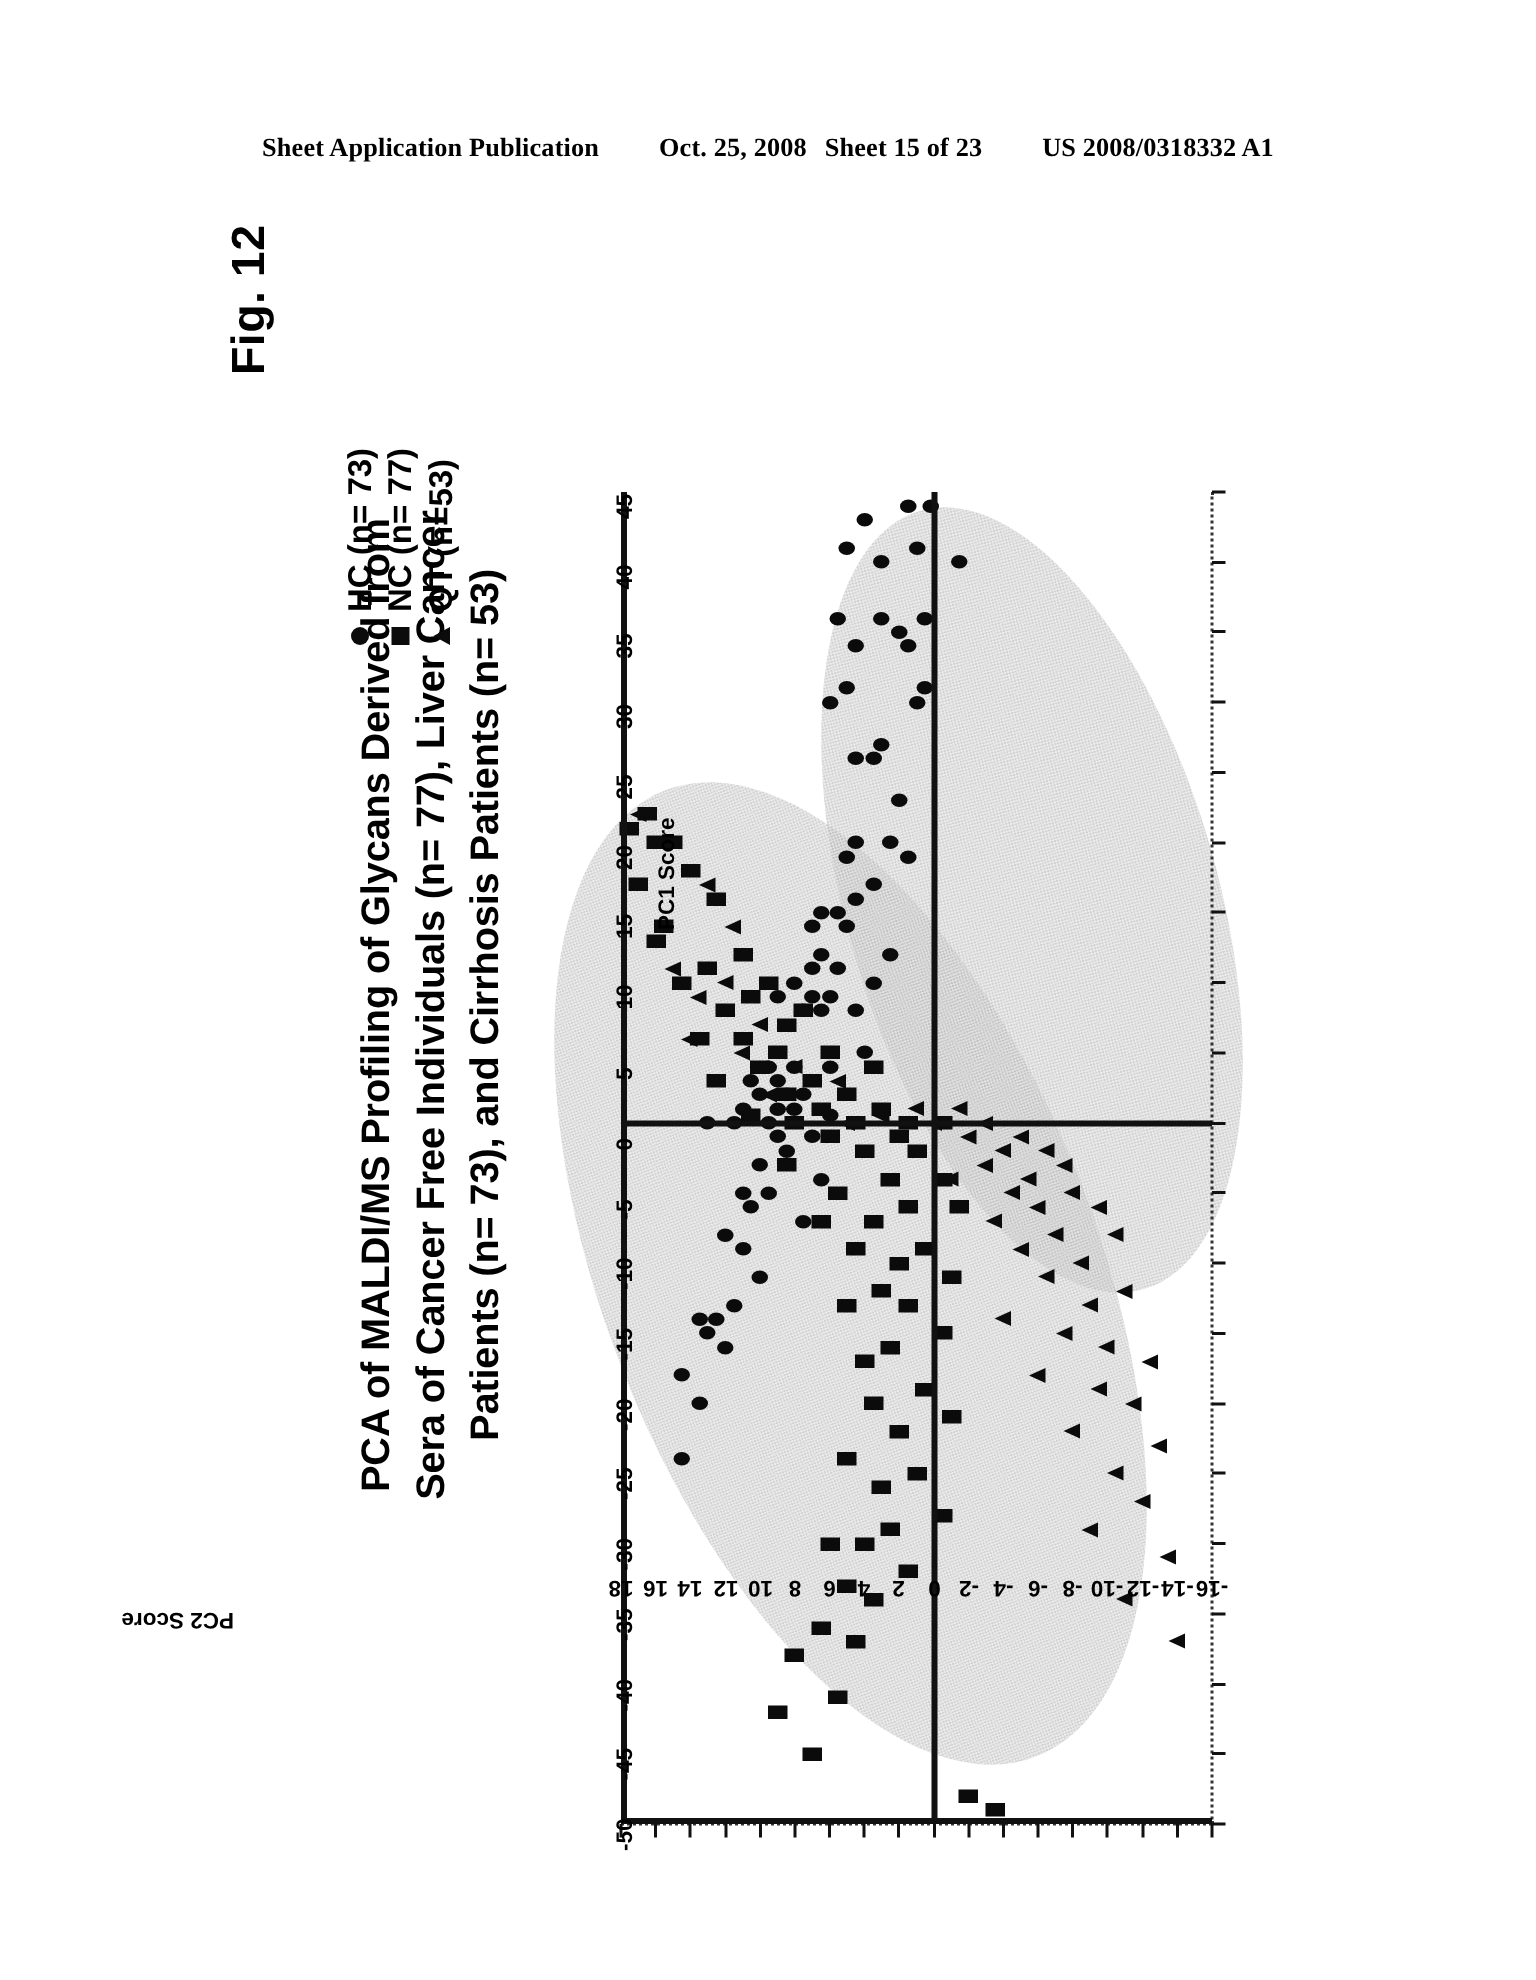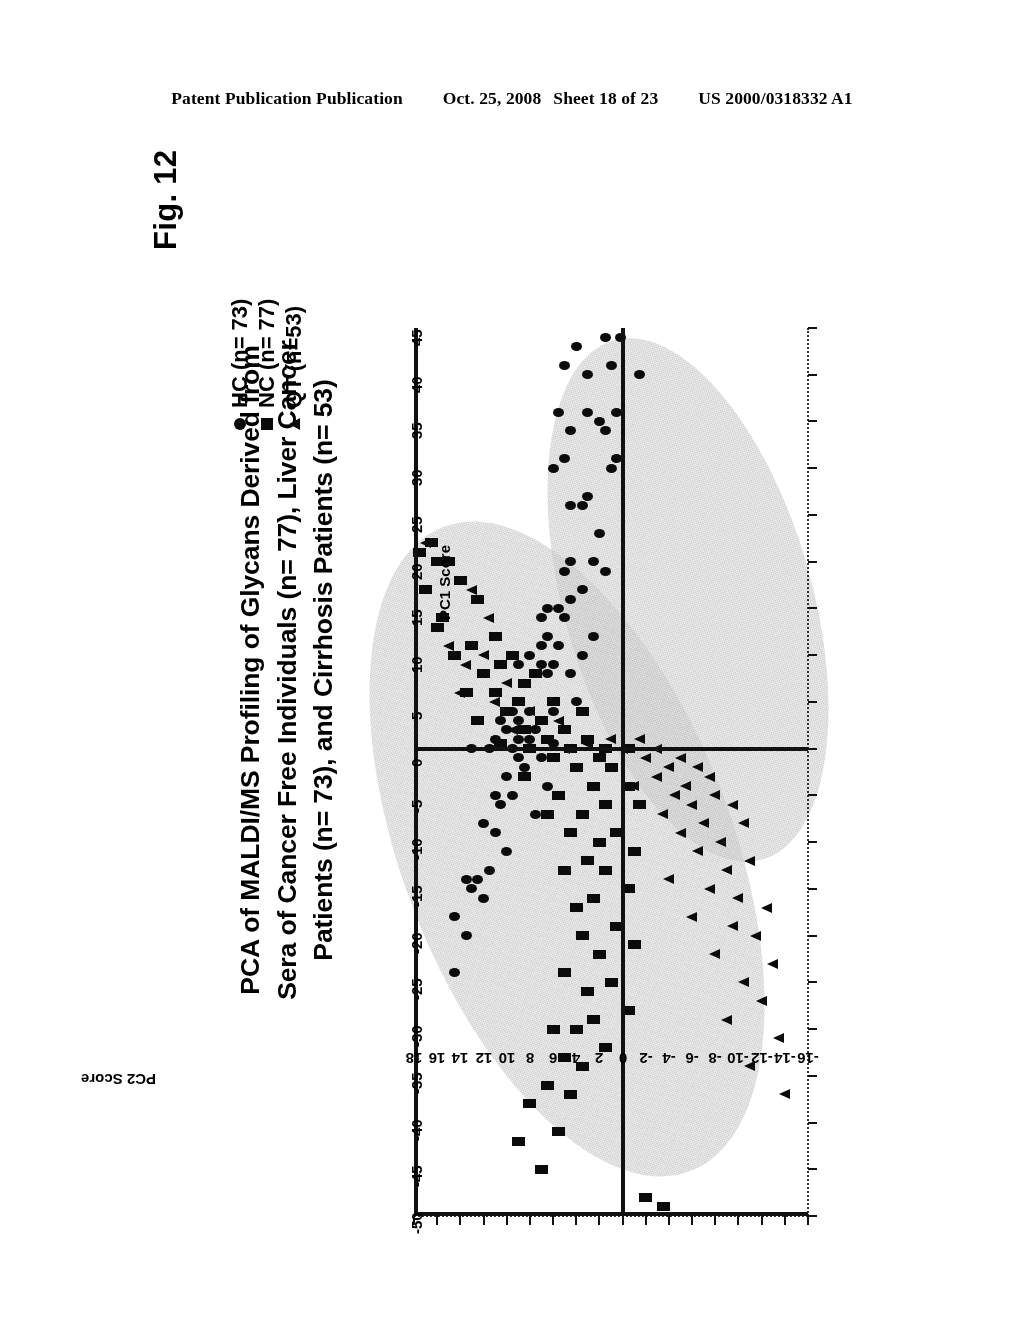--- a/index.html
+++ b/index.html
@@ -172,27 +172,27 @@
   }
   .leg-txt{
     font-family:"Liberation Sans", sans-serif;
     font-weight:bold; font-size:22px; color:#000; white-space:nowrap;
   }
 </style>
 </head>
 <body>
 
 <div id="page-header">
-  <span class="hdr-seg">Patent Publication Publication</span>
+  <span class="hdr-seg">Sheet Application Publication</span>
   <span class="gap-a"></span>
   <span class="hdr-seg">Oct. 25, 2008</span>
   <span class="gap-b"></span>
-  <span class="hdr-seg">Sheet 18 of 23</span>
+  <span class="hdr-seg">Sheet 15 of 23</span>
   <span class="gap-c"></span>
-  <span class="hdr-seg">US 2000/0318332 A1</span>
+  <span class="hdr-seg">US 2008/0318332 A1</span>
 </div>
 
 <div id="figure">
 
   <div id="fig-label">Fig. 12</div>
 
   <div id="chart-title">
     <span class="tl">PCA of MALDI/MS Profiling of Glycans Derived from</span>
     <span class="tl">Sera of Cancer Free Individuals (n= 77), Liver Cancer</span>
     <span class="tl">Patients (n= 73), and  Cirrhosis Patients (n= 53)</span>

